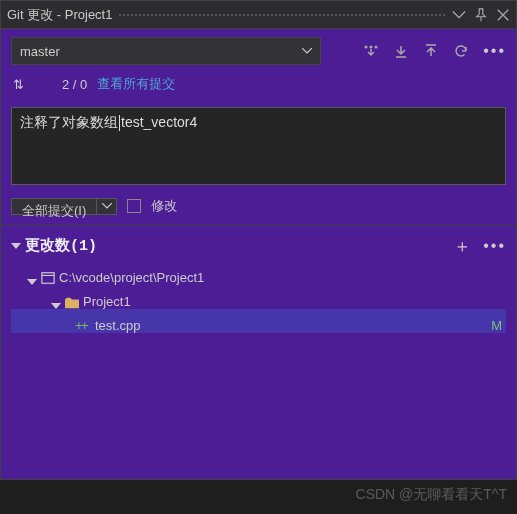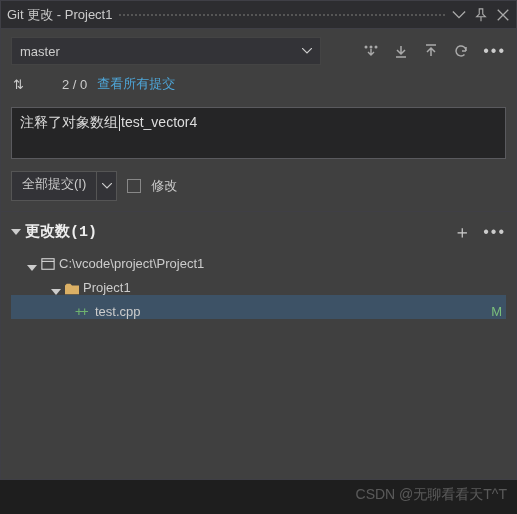--- a/index.html
+++ b/index.html
@@ -4,21 +4,21 @@
   <style>
     * { margin: 0; padding: 0; box-sizing: border-box; }
     body {
       width: 517px; height: 514px;
       background: #1e1e1e;
       font-family: "Microsoft YaHei", "Segoe UI", sans-serif;
       font-size: 13px; color: #ccc;
       overflow: hidden;
       position: relative;
     }
-    .panel { background: #404040; border: 1px solid #3f3f46; height: 480px; }
+    .panel { background: #4c1d95; border: 1px solid #3f3f46; height: 480px; }
     .title-bar {
       display: flex; align-items: center; padding: 4px 6px;
       background: #2d2d30; border-bottom: 1px solid #3f3f46;
       height: 28px;
     }
     .title-bar .title { font-size: 13px; white-space: nowrap; }
     .title-dots {
       flex: 1; height: 4px; margin: 0 6px;
       background-image: radial-gradient(circle, #555 0.8px, transparent 0.8px);
       background-size: 4px 4px; background-repeat: repeat;
@@ -41,36 +41,36 @@
     .gi-dots { fill: #aaa; stroke: none; }
 
     .status-row {
       display: flex; align-items: center; gap: 10px;
       padding: 2px 12px 8px 12px;
     }
     .status-row .counts { font-size: 13px; margin-left: 28px; }
     .link { color: #4ea6d8; cursor: pointer; }
 
     .commit-box {
-      margin: 6px 10px; height: 52px;
+      margin: 6px 10px; height: 78px;
       background: #252526; border: 1px solid #5a5a5e;
       padding: 6px 8px; color: #ddd; font-size: 14px;
       position: relative;
     }
     .cursor-bar {
       display: inline-block; width: 1px; height: 16px;
       background: #ddd; vertical-align: middle; margin: 0 1px;
     }
 
     .commit-actions {
       display: flex; align-items: center; gap: 10px;
       padding: 6px 10px 10px 10px;
     }
     .split-btn {
-      display: flex; border: 1px solid #555; height: 30px;
+      display: flex; border: 1px solid #555; height: 17px;
       background: #333337; cursor: pointer;
     }
     .split-btn .lbl { padding: 3px 10px; }
     .split-btn .dd {
       border-left: 1px solid #555; width: 20px;
       display: flex; align-items: center; justify-content: center;
     }
     .chk {
       width: 14px; height: 14px; border: 1px solid #888;
       display: inline-block;

